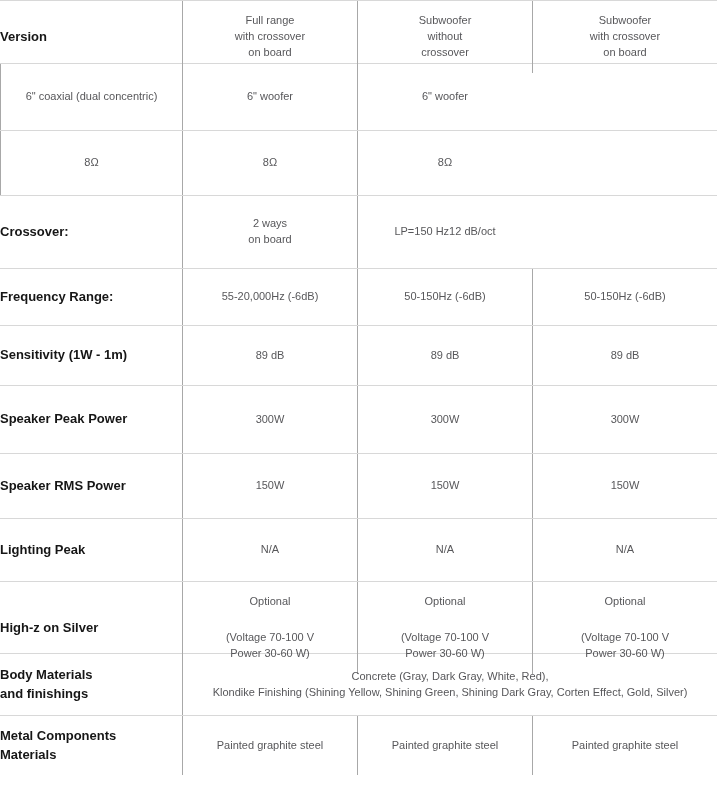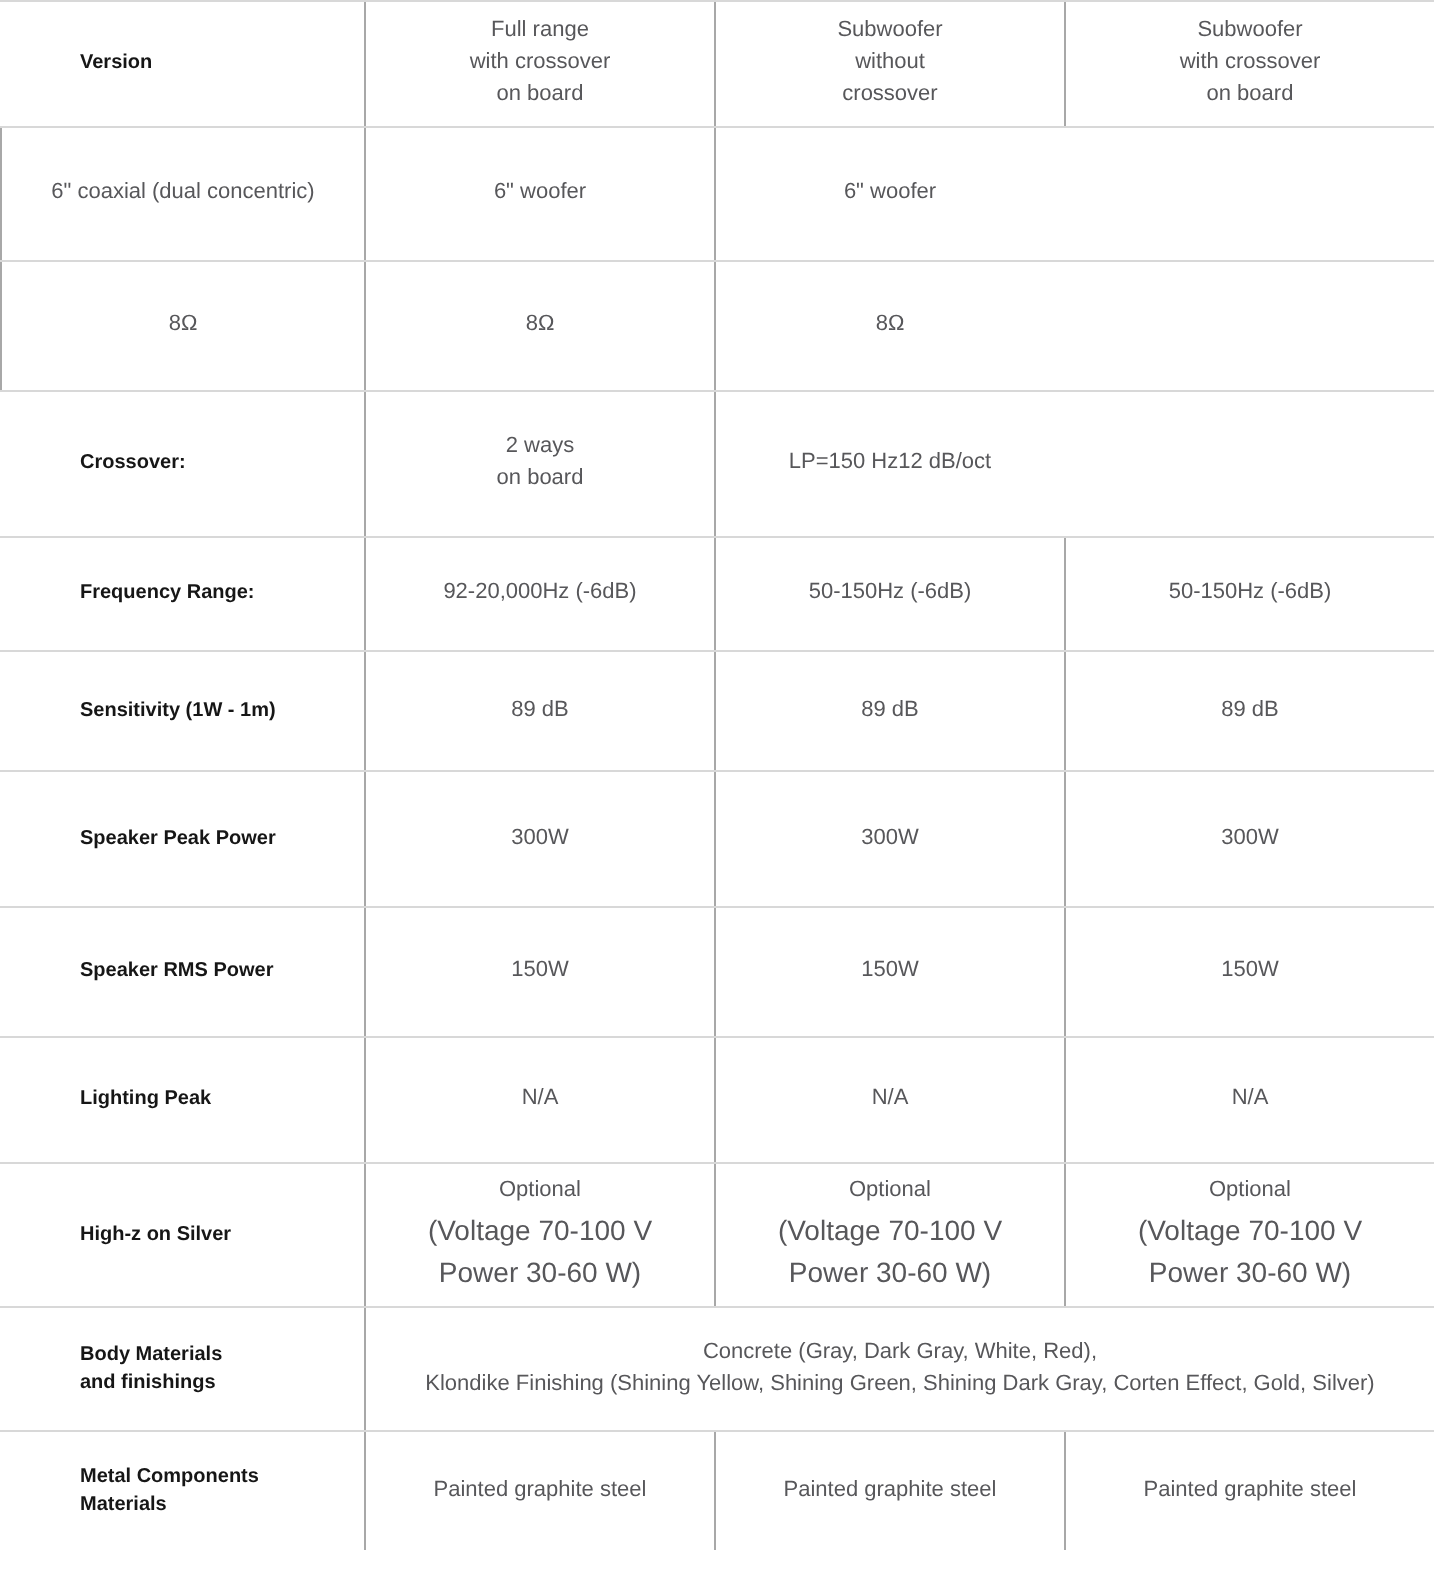--- a/index.html
+++ b/index.html
@@ -15,47 +15,46 @@
   }
   .row {
     display: grid;
     grid-template-columns: 182px 175px 175px 185px;
     border-top: 1px solid #d8d8d8;
     box-sizing: border-box;
   }
   .label {
     display: flex;
     align-items: center;
-    padding-left: 40px;
     padding-right: 10px;
-    font-size: 10px;
+    font-size: 13px;
     font-weight: bold;
     color: #161616;
     line-height: 1.4;
     white-space: pre-line;
     box-sizing: border-box;
   }
   .cell {
     display: flex;
     flex-direction: column;
     justify-content: center;
     align-items: center;
     text-align: center;
     border-left: 1px solid #a8a8a8;
     font-size: 11px;
     color: #57575a;
     line-height: 1.45;
     white-space: pre-line;
-    padding: 2px 8px;
+    padding: 12px 8px;
     box-sizing: border-box;
   }
   .cell .sub {
-    font-size: 14px;
+    font-size: 11px;
     line-height: 1.5;
-    margin-top: 1px;
+    margin-top: 19px;
   }
   .cell.span3 {
     grid-column: 2 / 5;
   }
 </style>
 </head>
 <body>
 
 <div class="spec-table">
 
@@ -86,21 +85,21 @@
 
   <div class="row" style="height:73px">
     <div class="label">Crossover:</div>
     <div class="cell">2 ways
 on board</div>
     <div class="cell">LP=150 Hz12 dB/oct</div>
   </div>
 
   <div class="row" style="height:57px">
     <div class="label">Frequency Range:</div>
-    <div class="cell">92-20,000Hz (-6dB)</div>
+    <div class="cell">55-20,000Hz (-6dB)</div>
     <div class="cell">50-150Hz (-6dB)</div>
     <div class="cell">50-150Hz (-6dB)</div>
   </div>
 
   <div class="row" style="height:60px">
     <div class="label">Sensitivity (1W - 1m)</div>
     <div class="cell">89 dB</div>
     <div class="cell">89 dB</div>
     <div class="cell">89 dB</div>
   </div>

